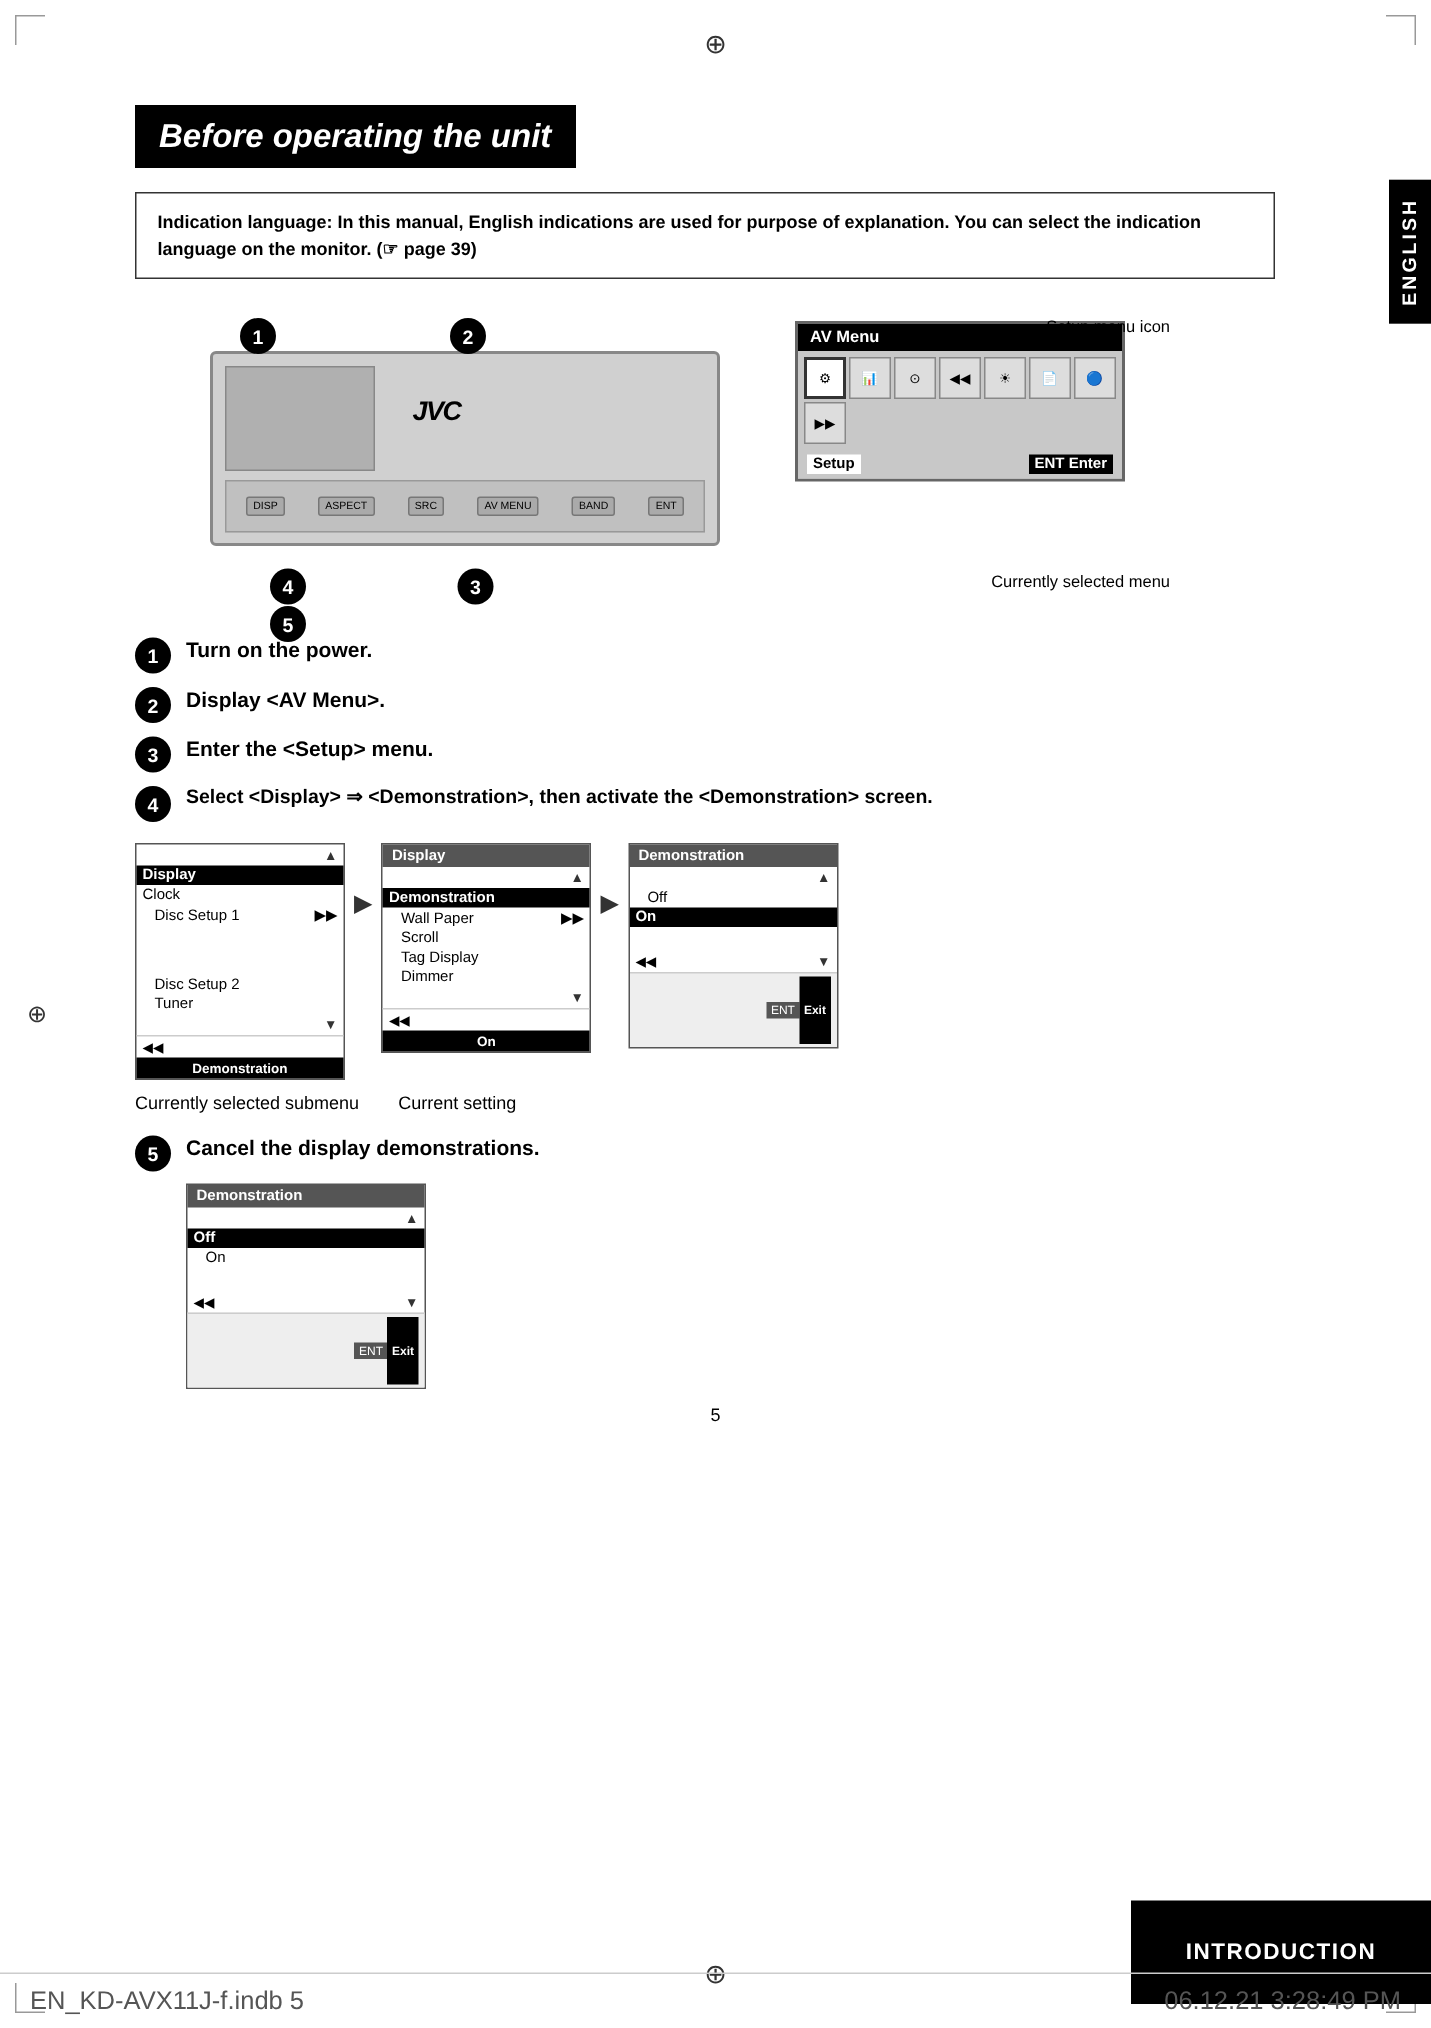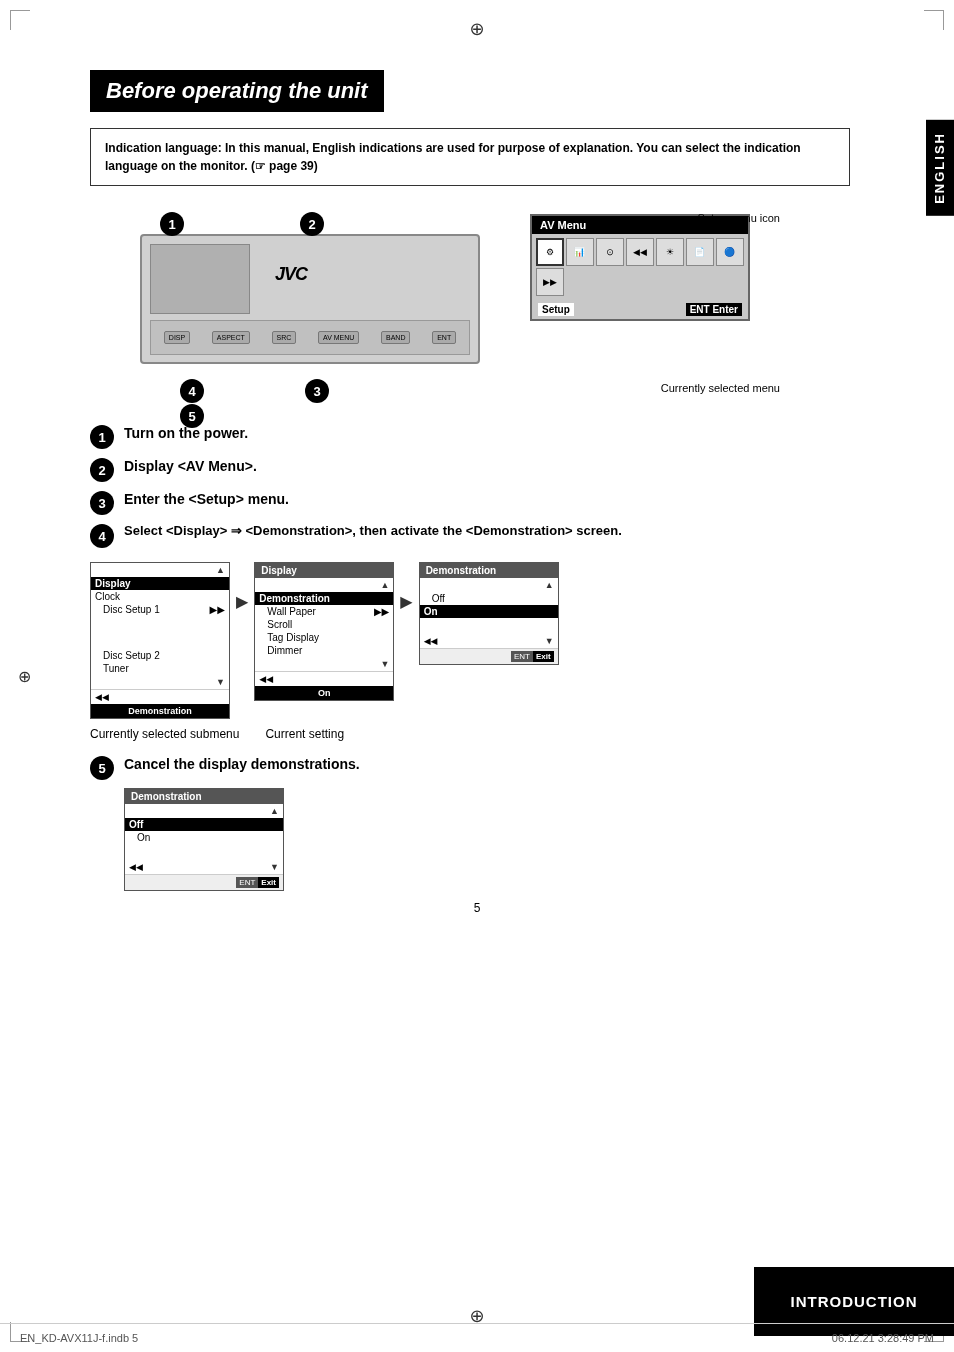--- a/index.html
+++ b/index.html
@@ -250,21 +250,21 @@
       display: flex;
       justify-content: space-between;
       align-items: center;
       padding: 2px 4px;
       border-top: 1px solid #ccc;
     }
     .ent-exit {
       background: #000;
       color: #fff;
       font-size: 8px;
-      padding: 1px 3px;
+      padding: 18px 3px;
       font-weight: bold;
     }
     .ent-label {
       background: #555;
       color: #fff;
       font-size: 8px;
       padding: 1px 3px;
     }
     .prev-icon {
       font-size: 9px;
@@ -316,21 +316,21 @@
     .footer-bar {
       position: absolute;
       bottom: 0;
       left: 0;
       right: 0;
       display: flex;
       justify-content: space-between;
       align-items: center;
       padding: 8px 20px;
       border-top: 1px solid #ccc;
-      font-size: 11px;
+      font-size: 17px;
       color: #555;
     }
 
     
     .device-diagram {
       position: relative;
       width: 700px;
       height: 210px;
       margin: 0 0 10px 0;
     }

